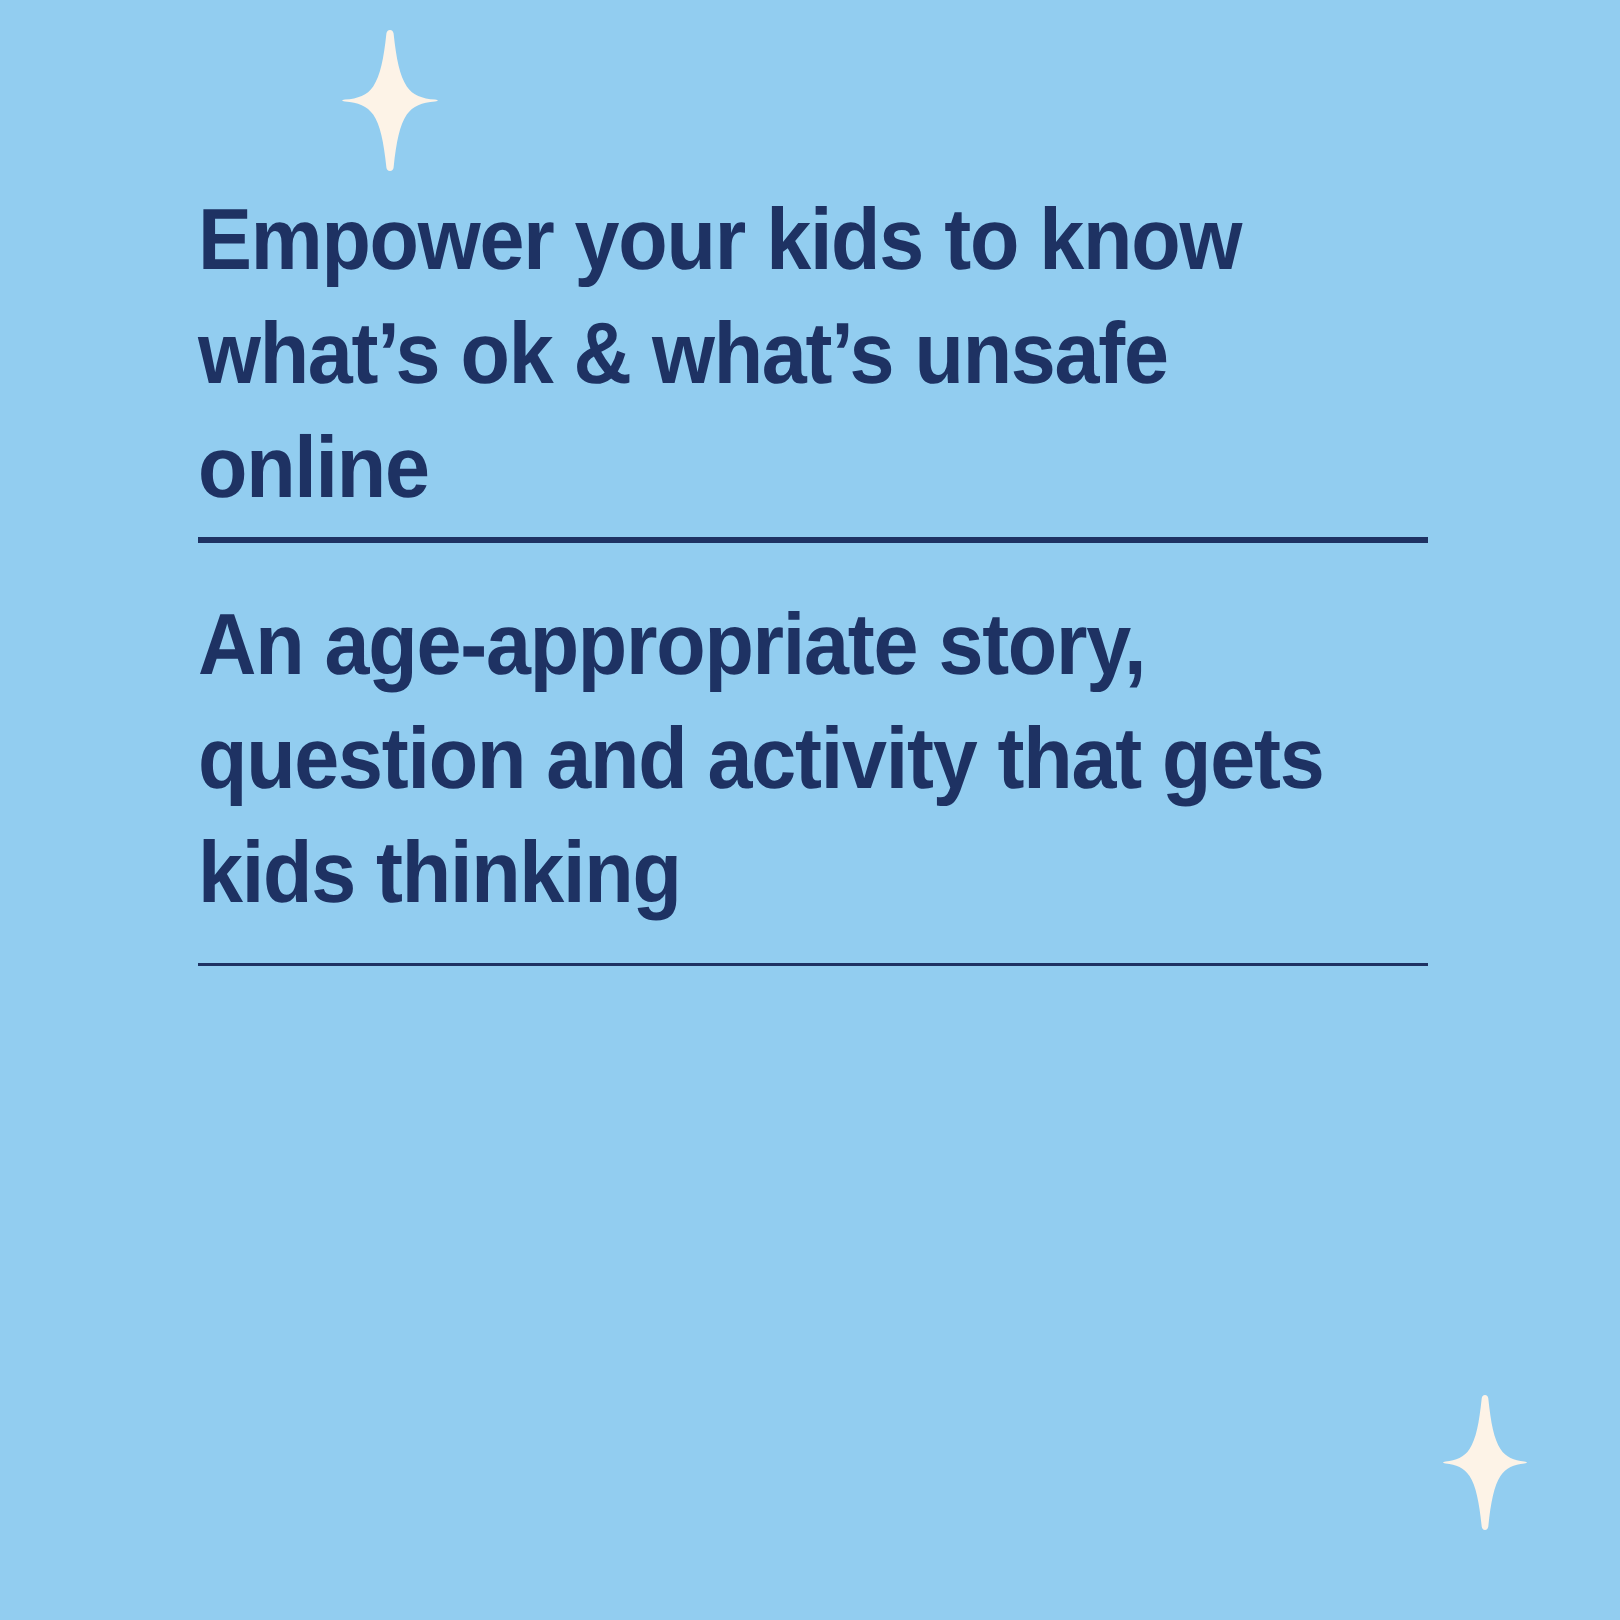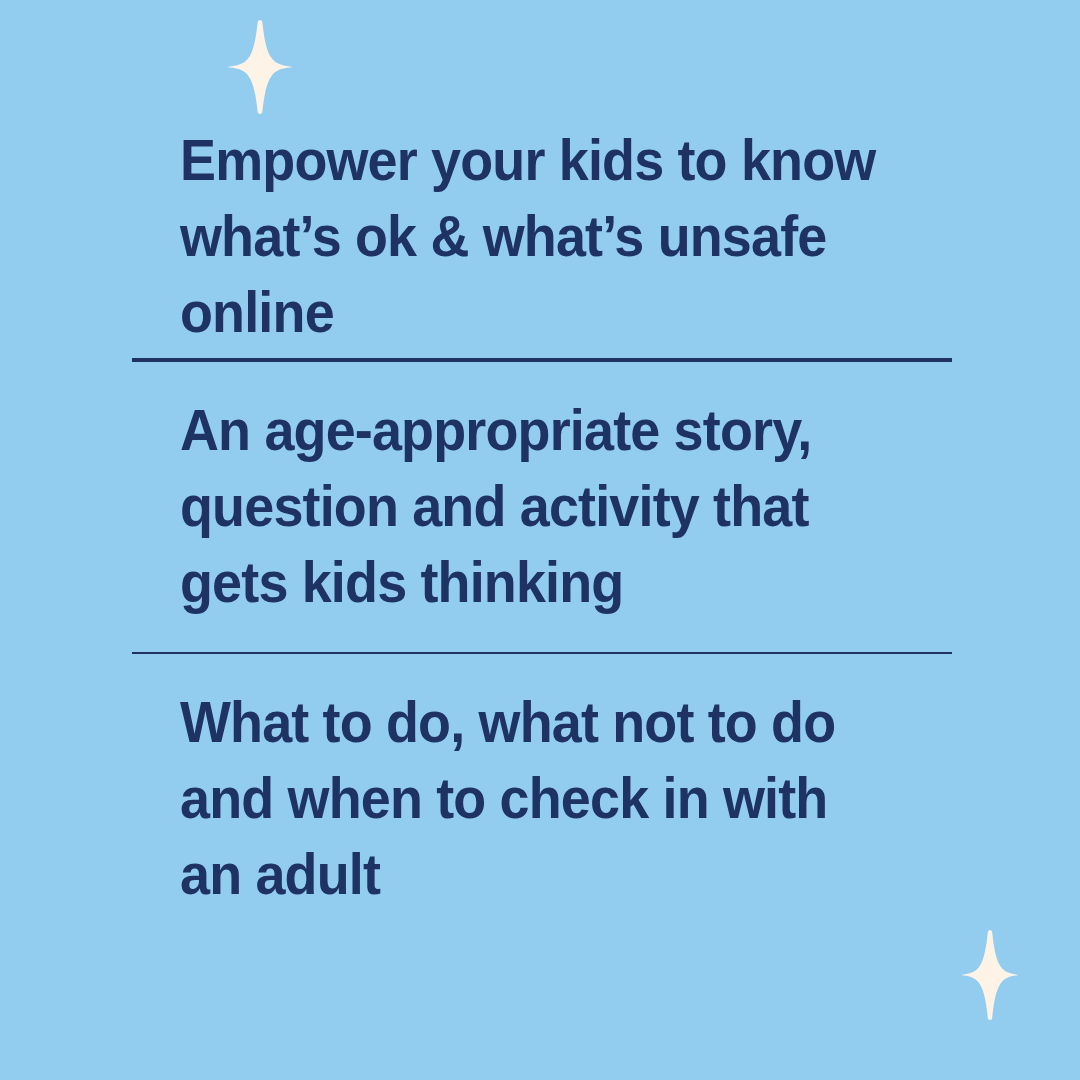--- a/index.html
+++ b/index.html
@@ -47,21 +47,20 @@
   
   #content {
     position: absolute;
     left: 132px;
     top: 122px;
     width: 820px;
   }
 
   .section {
     position: relative;
-    margin-left: 48px;
   }
 
   .section-text {
     color: #1E3263;
     font-family: "Liberation Sans", sans-serif;
     font-weight: 700;
     font-size: 58px;
     line-height: 76px;
     letter-spacing: -0.9px;
     transform: scaleX(0.93);
@@ -78,21 +77,21 @@
     margin: 0;
   }
 
   
   #section-0 { padding-bottom: 8px; }
   #divider-0 { margin-top: 0; }
 
   #section-1 { padding-top: 26px; padding-bottom: 12px; }
   #divider-1 { margin-top: 0; }
 
-  #section-2 { padding-top: 30px; padding-bottom: 32px; }
+  #section-2 { padding-top: 30px; padding-bottom: 22px; }
   #divider-2 { margin-top: 0; }
 
   #section-3 { padding-top: 30px; }
 </style>
 </head>
 <body>
 
 <div id="card">
 
   <svg id="sparkle-top" class="sparkle" viewBox="0 0 64 94" aria-hidden="true">
@@ -110,18 +109,15 @@
     </div>
     <hr class="divider" id="divider-0">
 
     <hr class="divider" id="divider-1">
 
     <div class="section" id="section-2">
       <p class="section-text">An age-appropriate story, question and activity that gets kids thinking</p>
     </div>
     <hr class="divider" id="divider-2">
 
-    <div class="section" id="section-3">
-      <p class="section-text">What to do, what not to do and when to check in with an adult</p>
-    </div>
 
   </div>
 </div>
 
 </body></html>

